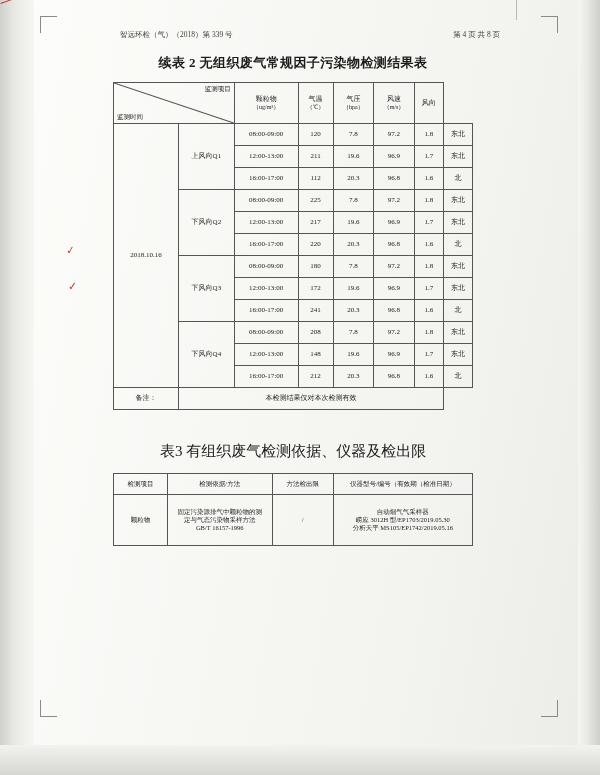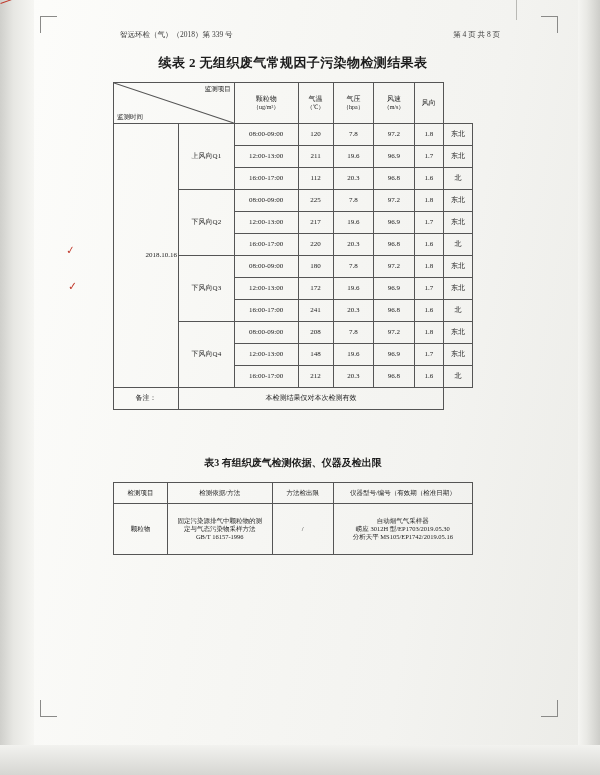--- a/index.html
+++ b/index.html
@@ -123,24 +123,24 @@
   .vertical-date {
     font-size: 7px;
     white-space: nowrap;
   }
   .remark-label { width: 62px; }
   .remark-text { text-align: left; padding-left: 8px; margin-left: 12px; }
 
   
   .title3 {
     text-align: center;
-    font-size: 10px;
-    font-weight: bold;
+    font-size: 15px;
+    font-weight: normal;
     color: #1c1c1c;
-    margin: 46px 0 12px 0;
+    margin: 32px 0 12px 0;
   }
   #table3 { width: 360px; font-size: 6.5px; }
   #table3 td { padding: 2px 3px; }
   #table3 .t3-head td { height: 16px; }
   #table3 .t3-body td { height: 46px; }
   .multi { line-height: 1.55; }
 
   .pagenum {
     position: absolute;
     left: 0; right: 0;
@@ -213,21 +213,21 @@
           <td class="hcell">
             <span>风速</span>
             <span class="unit">（m/s）</span>
           </td>
           <td class="hcell">
             <span>风向</span>
           </td>
         </tr>
 
         <tr>
-            <td rowspan="12" class="vertical-date" style="width: 40px; text-align: right;">2018.10.16</td>
+            <td rowspan="12" class="vertical-date" style="width: 40px;">2018.10.16</td>
           <td rowspan="3">上风向Q1</td>
           <td>08:00-09:00</td>
           <td>120</td>
           <td>7.8</td>
           <td>97.2</td>
           <td>1.8</td>
           <td>东北</td>
         </tr>
         <tr>
           <td>12:00-13:00</td>

